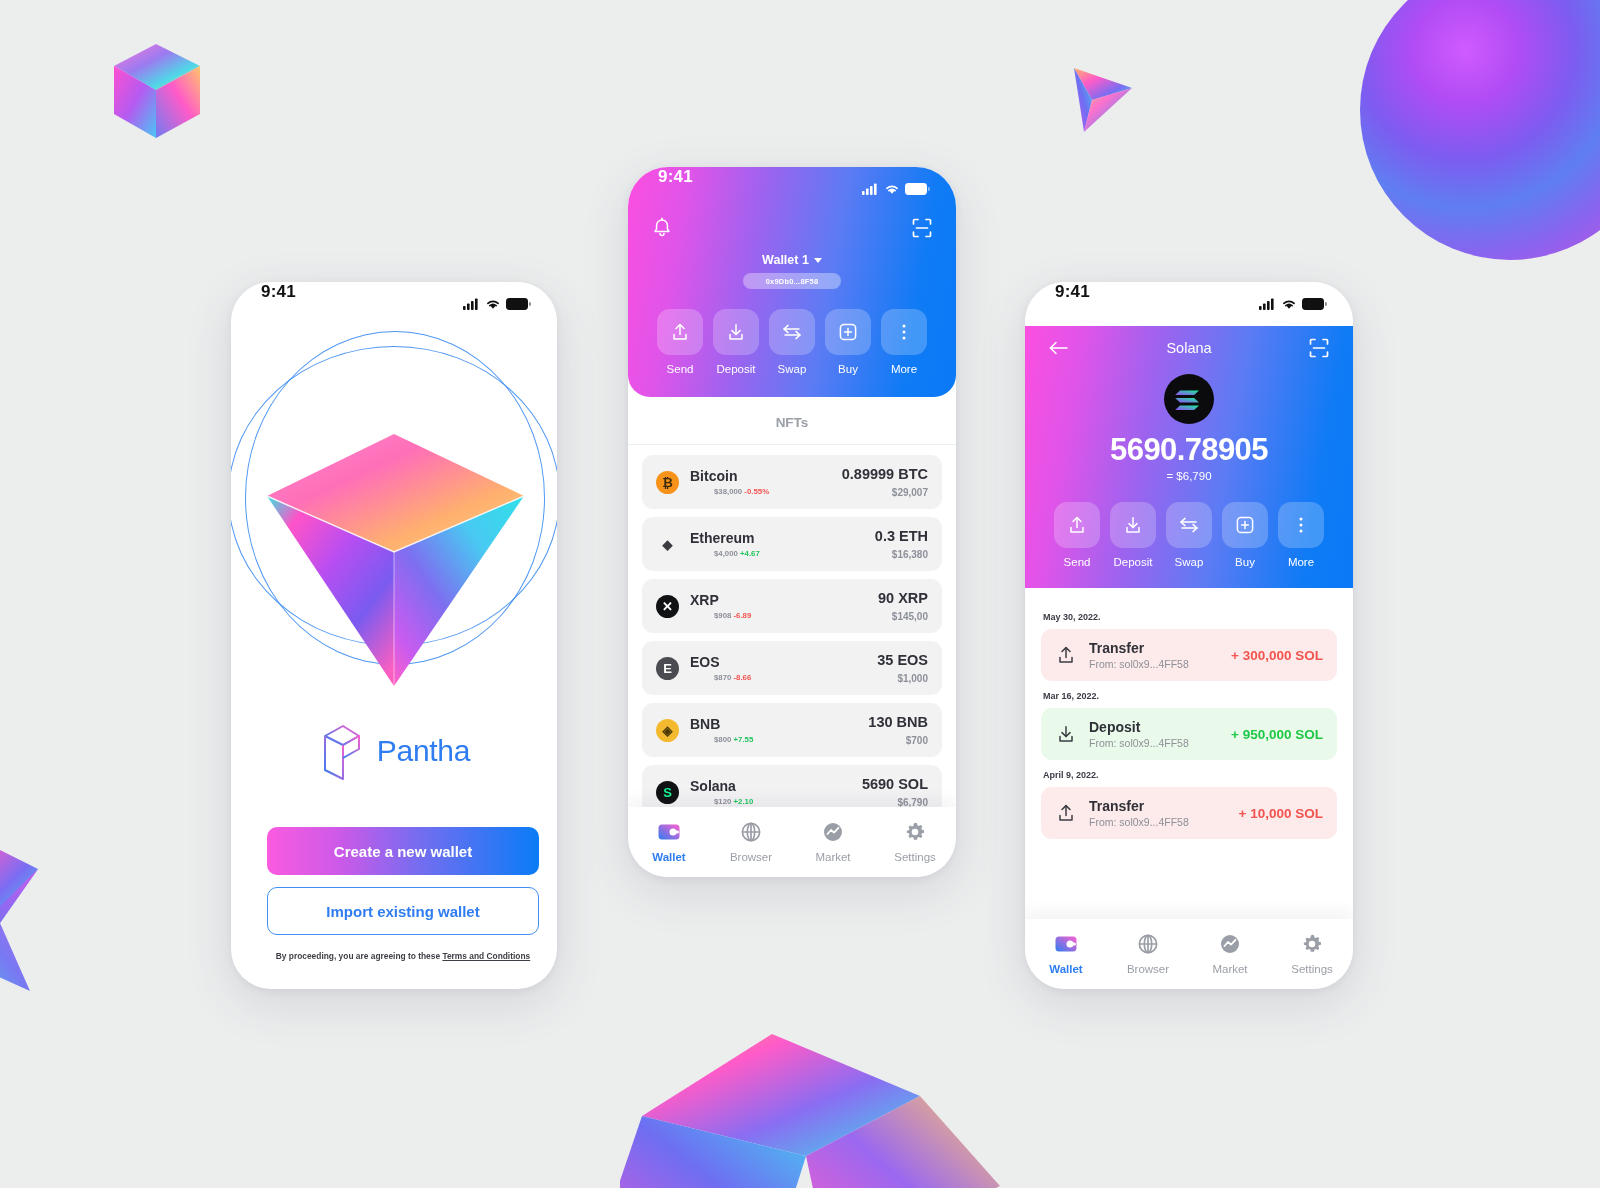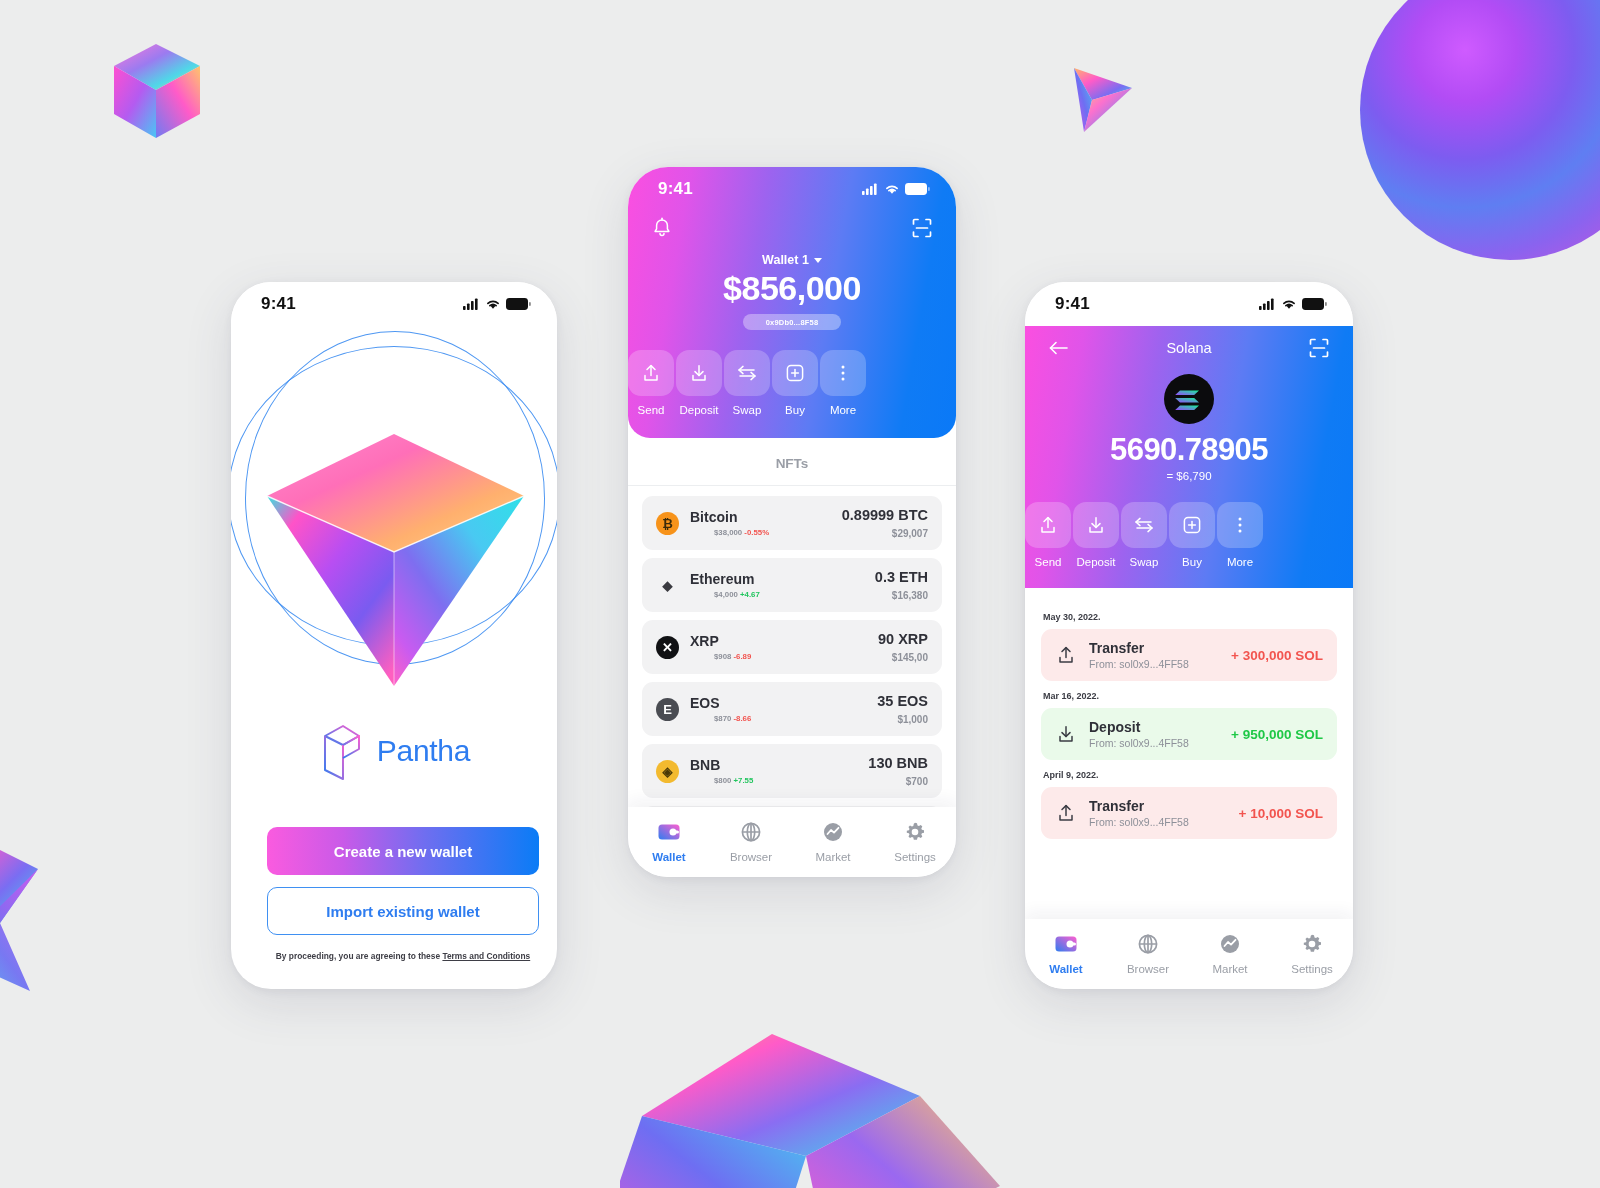--- a/index.html
+++ b/index.html
@@ -31,21 +31,21 @@
     border-radius: 40px;
     overflow: hidden;
     box-shadow: 0 14px 48px rgba(60,60,90,.13), 0 2px 8px rgba(60,60,90,.07);
   }
   #phone-onboarding { left: 231px; top: 282px; width: 326px; height: 707px; }
   #phone-wallet     { left: 628px; top: 167px; width: 328px; height: 710px; }
   #phone-solana     { left: 1025px; top: 282px; width: 328px; height: 707px; }
 
   
   .statusbar {
-    height: 44px; display: flex; align-items: center;
+    height: 44px; display: flex; 
     justify-content: space-between; padding: 0 26px 0 30px;
     font-size: 17px; font-weight: 700; letter-spacing: .2px;
   }
   .statusbar.light { color: #111; }
   .statusbar.onwhite { background: #fff; }
   .statusbar.ondark { color: #fff; }
   .sb-right { display: flex; align-items: center; gap: 5px; }
   .sb-icon { display: block; }
 
   
@@ -113,21 +113,21 @@
     letter-spacing: -.5px; margin-top: 2px;
   }
   .addr-pill {
     margin: 6px auto 0; width: 98px; height: 16px; border-radius: 9px;
     background: rgba(255,255,255,.35);
     color: #fff; font-size: 7.5px; font-weight: 600;
     display: flex; align-items: center; justify-content: center;
     letter-spacing: .2px; cursor: pointer;
   }
 
-  .actions { display: flex; justify-content: flex-start; gap: 2px; margin-top: 20px; }
+  .actions { display: flex; justify-content: center; gap: 10px; margin-top: 20px; }
   .action { width: 46px; text-align: center; cursor: pointer; }
   .action .tile {
     width: 46px; height: 46px; border-radius: 13px;
     background: rgba(255,255,255,.22);
     display: flex; align-items: center; justify-content: center;
   }
   .action .lbl { color: #fff; font-size: 11.5px; margin-top: 8px; font-weight: 500; }
 
   .tabs { display: flex; border-bottom: 1px solid #eceef0; }
   .tab {
@@ -415,21 +415,20 @@
         <path d="M18.5 14 v3.4 a1.1 1.1 0 0 1 -1.1 1.1 H14" fill="none" stroke="#fff" stroke-width="1.7" stroke-linecap="round"></path>
         <path d="M6 18.5 H2.6 a1.1 1.1 0 0 1 -1.1 -1.1 V14" fill="none" stroke="#fff" stroke-width="1.7" stroke-linecap="round"></path>
         <line x1="4.5" y1="10" x2="15.5" y2="10" stroke="#fff" stroke-width="1.7" stroke-linecap="round"></line>
       </svg>
     </div>
 
     <div class="wallet-select">
       <span>Wallet 1</span>
       <span class="caret"></span>
     </div>
-    <div class="balance">$856,000</div>
     <div class="addr-pill">0x9Db0...8F58</div>
 
     <div class="actions" id="wallet-actions">
         <div class="action">
           <div class="tile">
             <svg width="20" height="20" viewBox="0 0 20 20">
               <polyline points="6,6.5 10,2.6 14,6.5" fill="none" stroke="#fff" stroke-width="1.5" stroke-linecap="round" stroke-linejoin="round"></polyline>
               <line x1="10" y1="2.8" x2="10" y2="12.5" stroke="#fff" stroke-width="1.5" stroke-linecap="round"></line>
               <polyline points="4,12.5 4,17 16,17 16,12.5" fill="none" stroke="#fff" stroke-width="1.5" stroke-linecap="round" stroke-linejoin="round"></polyline>
             </svg>

